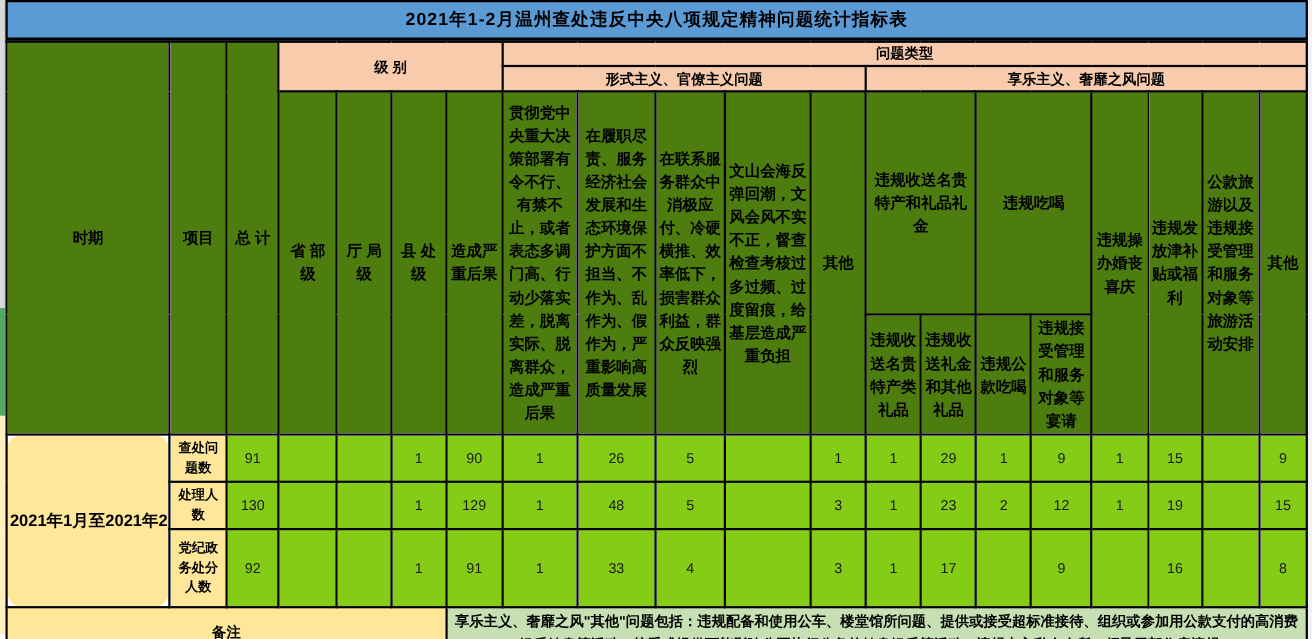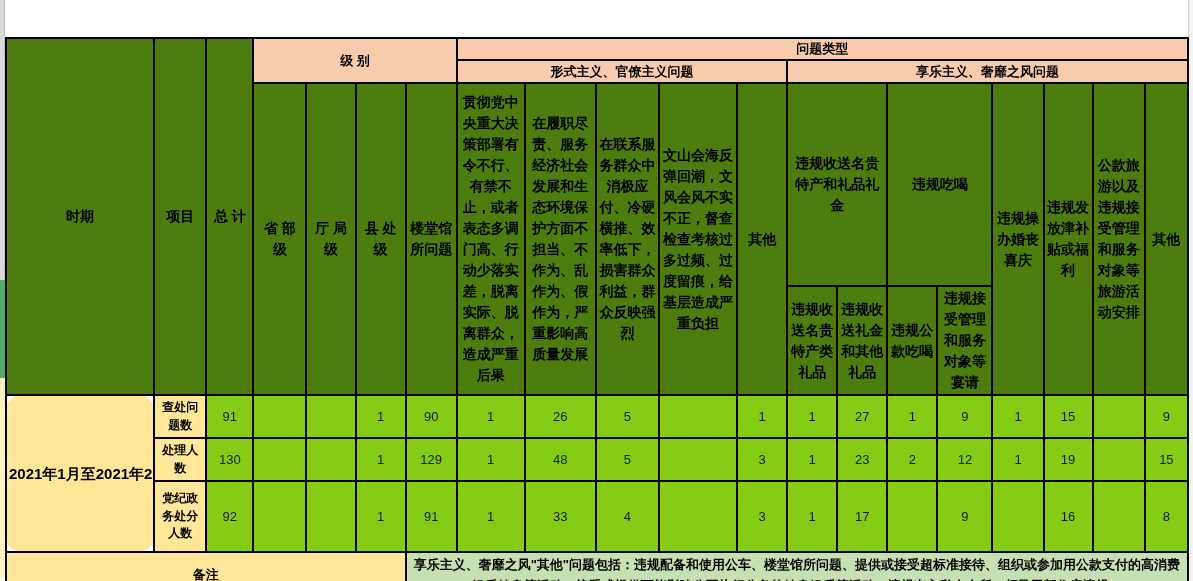--- a/index.html
+++ b/index.html
@@ -45,20 +45,21 @@
 
 <div class="screen">
   <div class="left-strip">
     <div class="seg-gray"></div>
     <div class="seg-green"></div>
     <div class="seg-yellow"></div>
     <div class="seg-white"></div>
   </div>
   <div class="right-strip"></div>
 
+  <div class="title-bar">2021年1-2月温州查处违反中央八项规定精神问题统计指标表</div>
 
   <table class="stat">
     <colgroup>
       <col style="width:148px">
         <col style="width:52px">
         <col style="width:47px">
       <col style="width:53px">
         <col style="width:49px">
         <col style="width:50px">
         <col style="width:51px">
@@ -88,21 +89,21 @@
 
     <tr style="height:23px">
       <td class="gh" colspan="5">形式主义、官僚主义问题</td>
       <td class="gh" colspan="8">享乐主义、奢靡之风问题</td>
     </tr>
 
     <tr style="height:203px">
       <td class="lh" rowspan="2">省 部 级</td>
       <td class="lh" rowspan="2">厅 局 级</td>
       <td class="lh" rowspan="2">县 处 级</td>
-      <td class="lh" rowspan="2">楼堂馆所问题</td>
+      <td class="lh" rowspan="2">造成严重后果</td>
       <td class="lh" rowspan="2">贯彻党中央重大决策部署有令不行、有禁不止，或者表态多调门高、行动少落实差，脱离实际、脱离群众，造成严重后果</td>
       <td class="lh" rowspan="2">在履职尽责、服务经济社会发展和生态环境保护方面不担当、不作为、乱作为、假作为，严重影响高质量发展</td>
       <td class="lh" rowspan="2">在联系服务群众中消极应付、冷硬横推、效率低下，损害群众利益，群众反映强烈</td>
       <td class="lh" rowspan="2">文山会海反弹回潮，文风会风不实不正，督查检查考核过多过频、过度留痕，给基层造成严重负担</td>
       <td class="lh" rowspan="2">其他</td>
       <td class="lh" colspan="2">违规收送名贵特产和礼品礼金</td>
       <td class="lh" colspan="2">违规吃喝</td>
       <td class="lh" rowspan="2">违规操办婚丧喜庆</td>
       <td class="lh" rowspan="2">违规发放津补贴或福利</td>
       <td class="lh" rowspan="2">公款旅游以及违规接受管理和服务对象等旅游活动安排</td>
@@ -123,21 +124,21 @@
       <td class="num"></td>
       <td class="num"></td>
       <td class="num">1</td>
       <td class="num">90</td>
       <td class="num">1</td>
       <td class="num">26</td>
       <td class="num">5</td>
       <td class="num"></td>
       <td class="num">1</td>
       <td class="num">1</td>
-      <td class="num">27</td>
+      <td class="num">29</td>
       <td class="num">1</td>
       <td class="num">9</td>
       <td class="num">1</td>
       <td class="num">15</td>
       <td class="num"></td>
       <td class="num">9</td>
     </tr>
 
     <tr style="height:43px">
       <td class="lab">处理人数</td>

